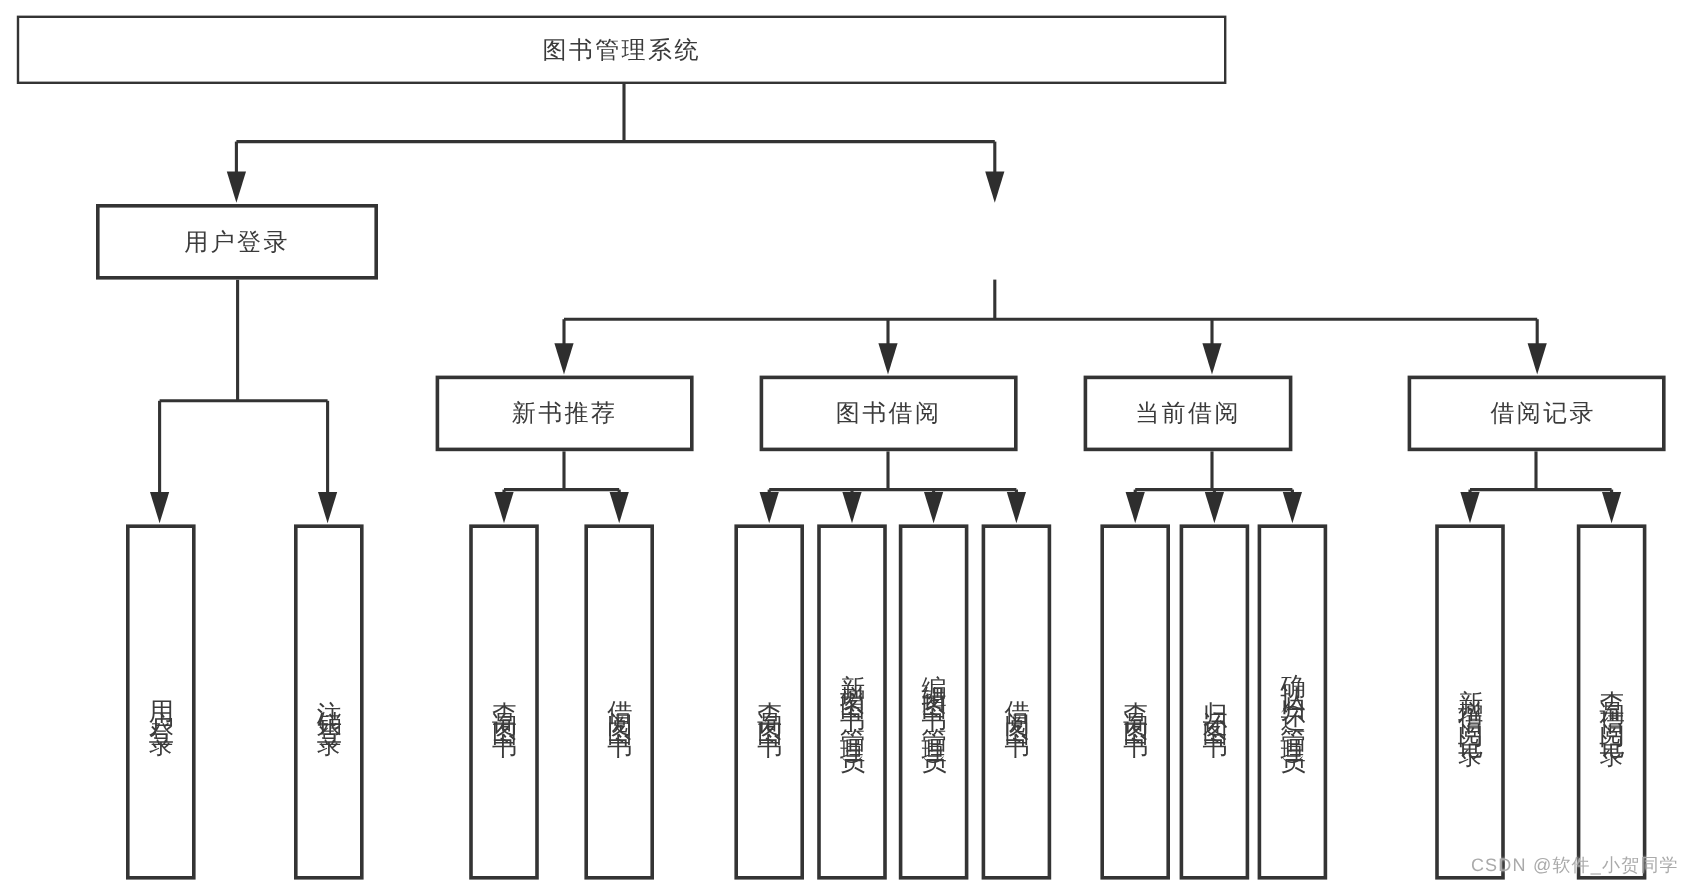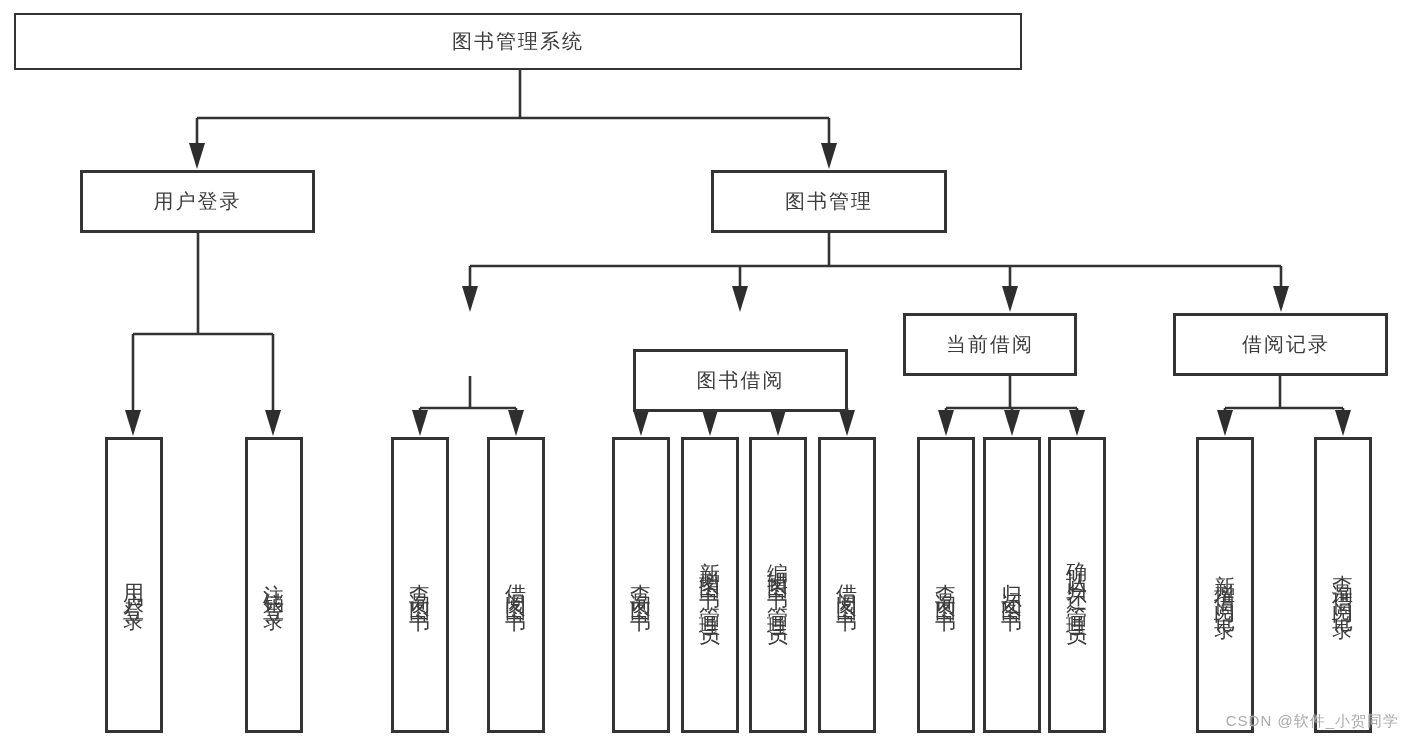--- a/index.html
+++ b/index.html
@@ -50,21 +50,21 @@
     height: 296px;
     writing-mode: vertical-rl;
     text-orientation: mixed;
     font-size: 21px;
     letter-spacing: 9px;
     line-height: 1;
   }
   .lvl2-user   { left: 80px;  top: 170px; width: 235px; }
   .lvl2-mgmt   { left: 711px; top: 170px; width: 236px; }
   .lvl3-a { left: 363px;  top: 313px; width: 215px; }
-  .lvl3-b { left: 633px;  top: 313px; width: 215px; margin-top: 36px; }
+  .lvl3-b { left: 633px;  top: 313px; width: 215px; }
   .lvl3-c { left: 903px;  top: 313px; width: 174px; }
   .lvl3-d { left: 1173px; top: 313px; width: 215px; padding-left: 11px; }
   .leaf-1  { left: 105px;  }
   .leaf-2  { left: 245px;  }
   .leaf-3  { left: 391px;  }
   .leaf-4  { left: 487px;  }
   .leaf-5  { left: 612px;  }
   .leaf-6  { left: 681px;  }
   .leaf-7  { left: 749px;  }
   .leaf-8  { left: 818px;  }
@@ -157,22 +157,22 @@
     <path class="stroke" d="M1225,408 L1343,408"></path>
     <path class="stroke" d="M1225,408 L1225,414"></path>
     <polygon class="arrowhead" points="1225,436 1217,410 1233,410"></polygon>
     <path class="stroke" d="M1343,408 L1343,414"></path>
     <polygon class="arrowhead" points="1343,436 1335,410 1351,410"></polygon>
   </svg>
 
   <div class="box root-box">图书管理系统</div>
 
   <div class="box h-box lvl2-user">用户登录</div>
-  <div class="box h-box lvl2-mgmt">图书管理</div>
 
+  <div class="box h-box lvl3-a">新书推荐</div>
   <div class="box h-box lvl3-b">图书借阅</div>
   <div class="box h-box lvl3-c">当前借阅</div>
   <div class="box h-box lvl3-d">借阅记录</div>
 
   <div class="box v-box leaf-1">用户登录</div>
   <div class="box v-box leaf-2">注销登录</div>
   <div class="box v-box leaf-3">查询图书</div>
   <div class="box v-box leaf-4">借阅图书</div>
   <div class="box v-box leaf-5">查询图书</div>
   <div class="box v-box leaf-6">新增图书（管理员）</div>

